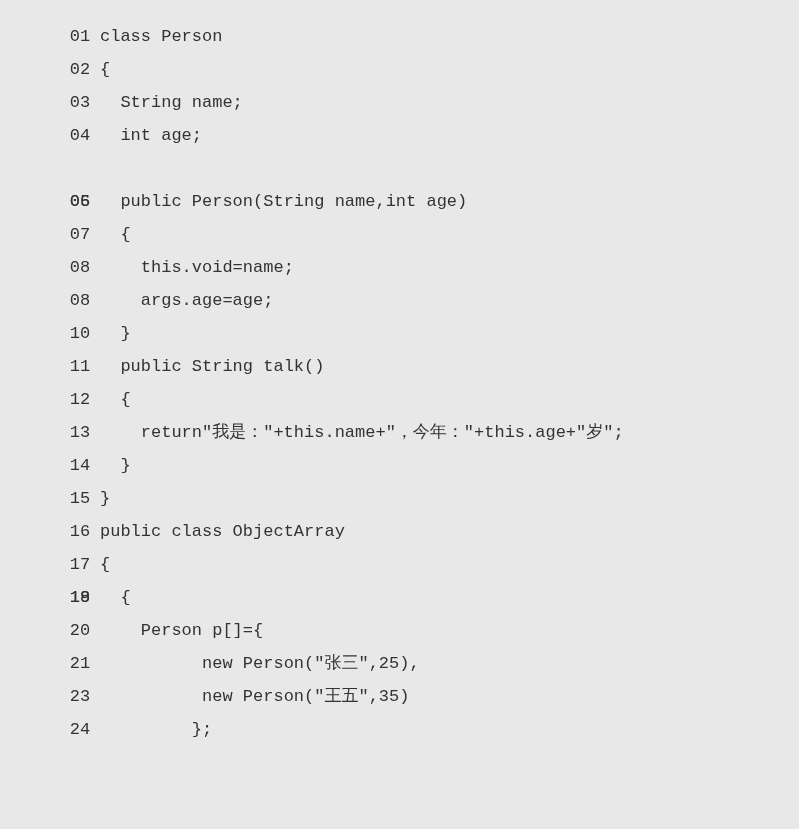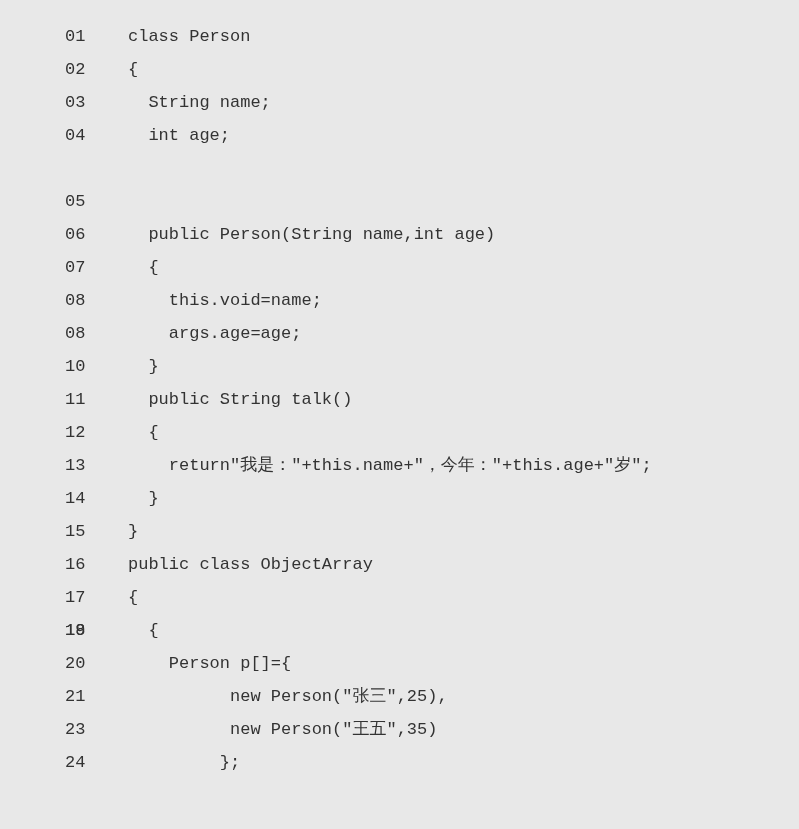--- a/index.html
+++ b/index.html
@@ -20,26 +20,25 @@
     }
     .code-line {
       line-height: 33px;
       white-space: pre;
       position: relative;
     }
     .line-number {
       position: absolute;
       left: -35px;
       width: 30px;
-      text-align: left;
+      text-align: center;
       color: #333333;
     }
     .line-content {
       display: inline;
-      margin-left: 28px;
     }
   </style>
 </head>
 <body>
 
 <div class="code-container" id="code-block">
     <div class="code-line"><span class="line-number">01</span><span class="line-content">class Person</span></div>
     <div class="code-line"><span class="line-number">02</span><span class="line-content">{</span></div>
     <div class="code-line"><span class="line-number">03</span><span class="line-content">  String name;</span></div>
     <div class="code-line"><span class="line-number">04</span><span class="line-content">  int age;</span></div>

